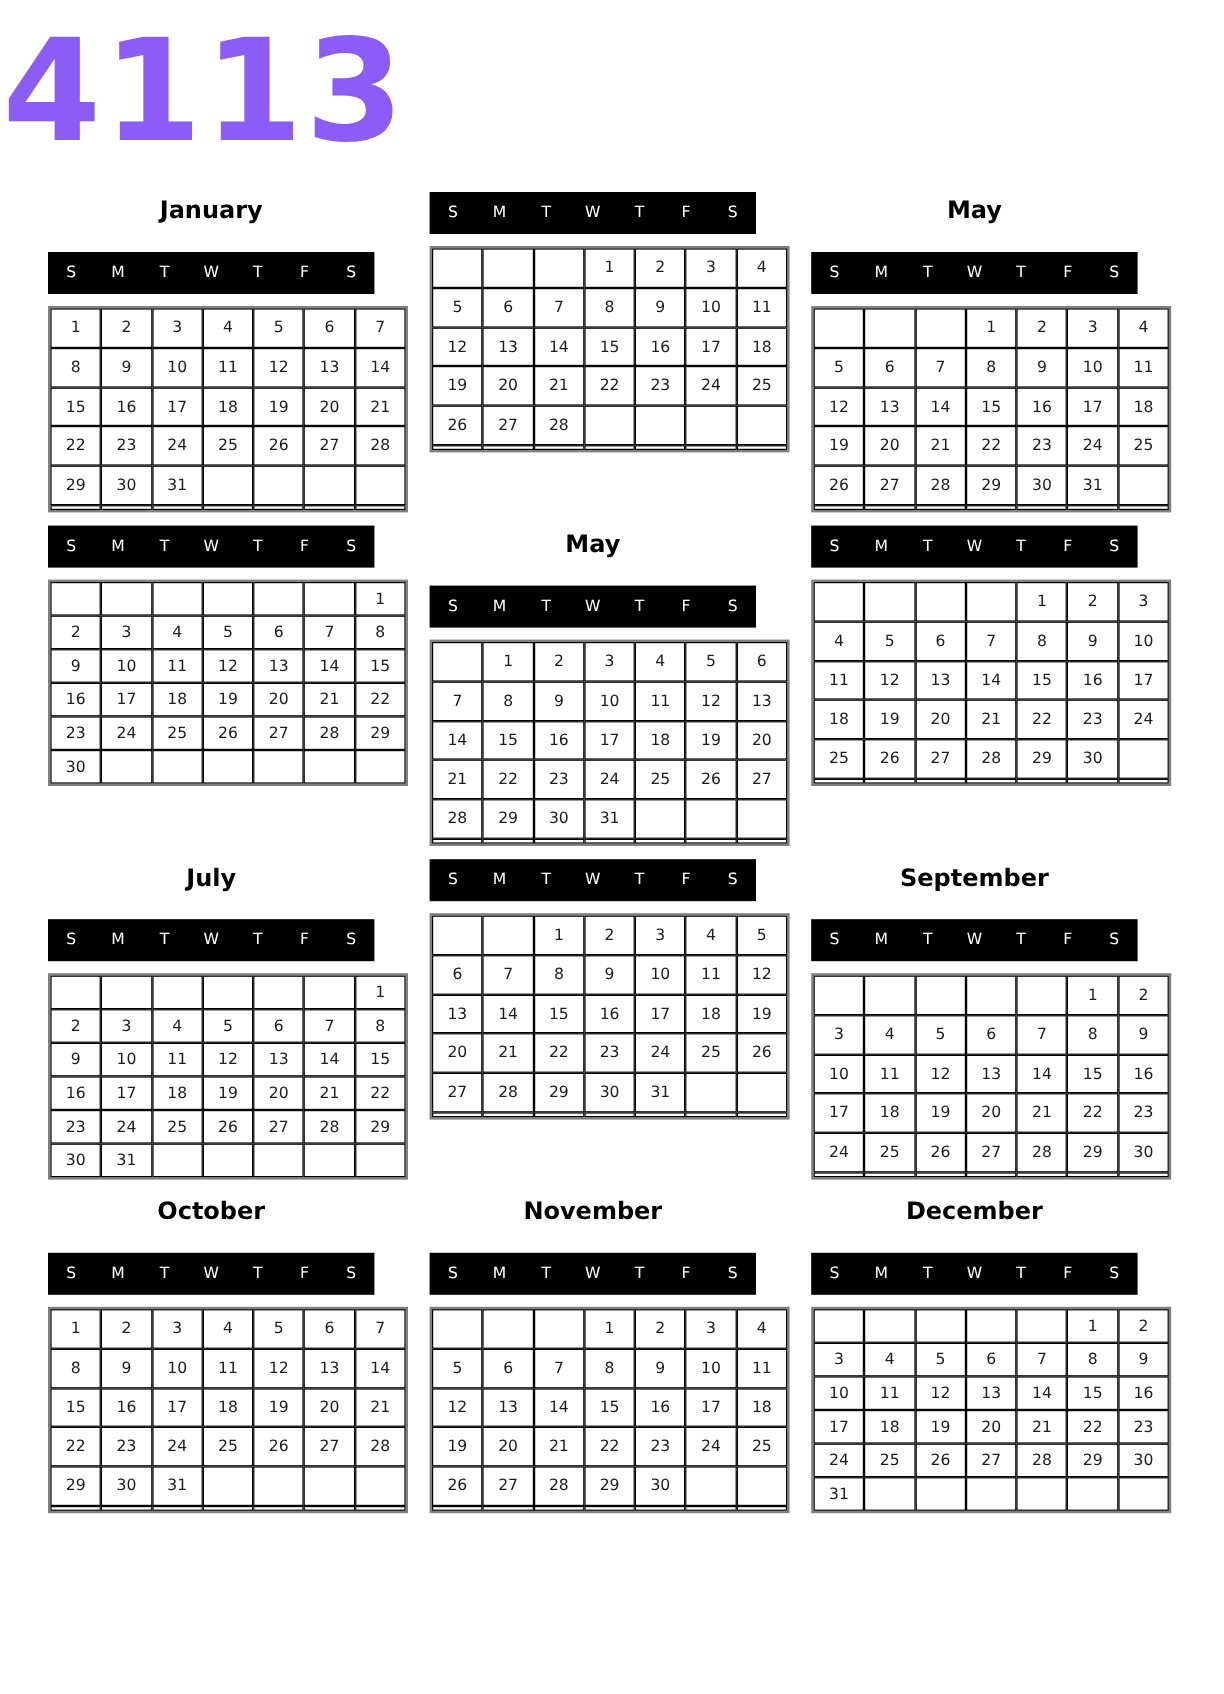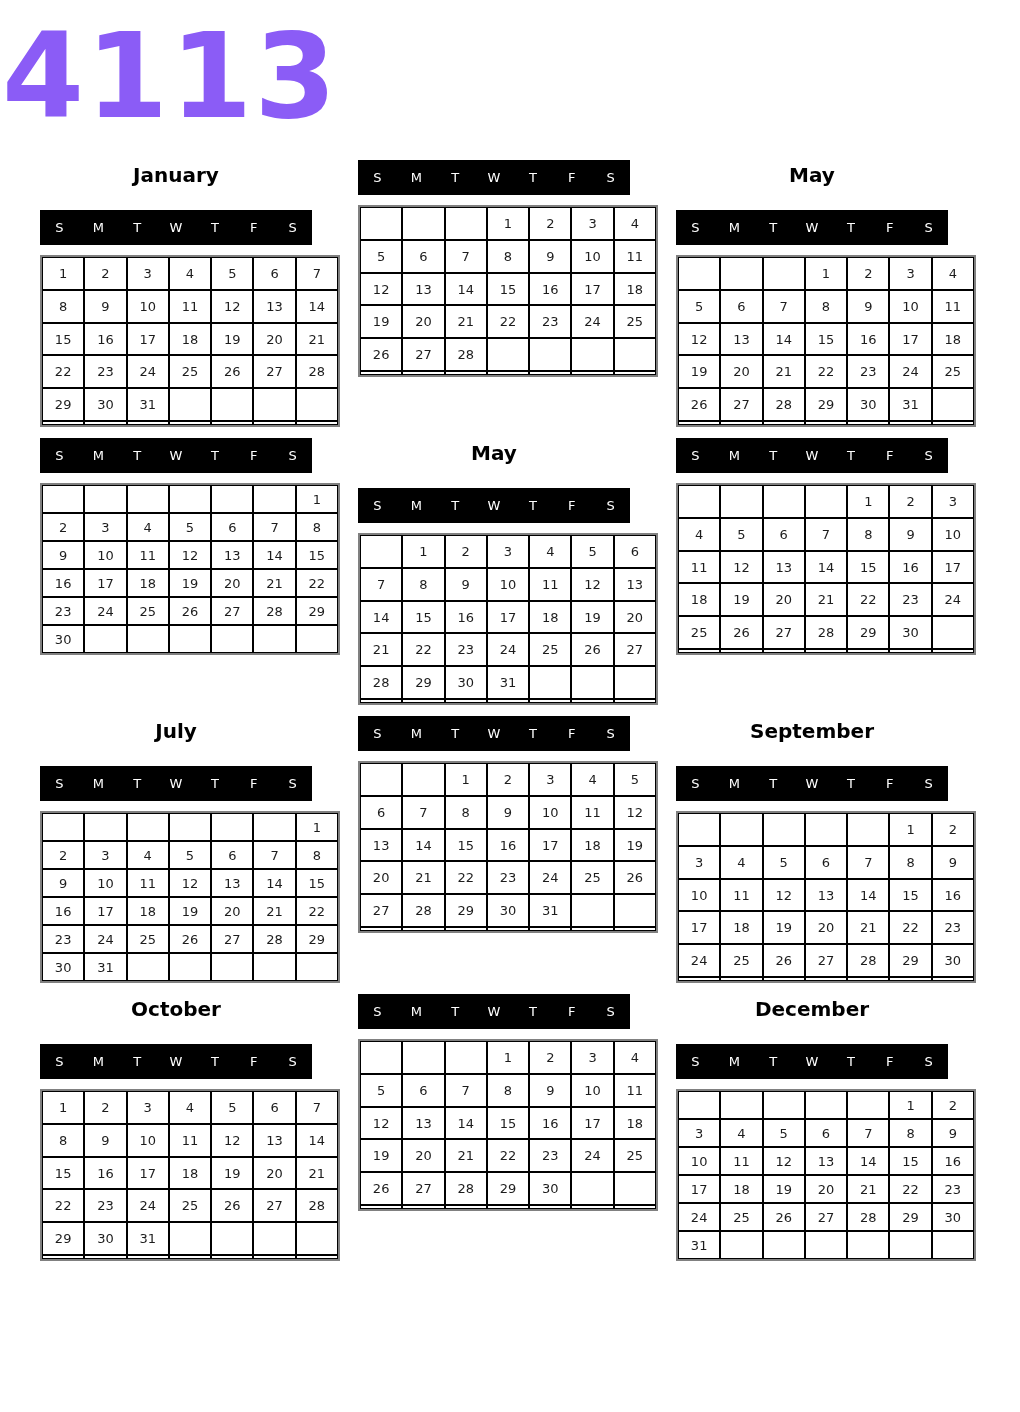--- a/index.html
+++ b/index.html
@@ -780,20 +780,21 @@
             <td></td>
             <td></td>
             <td></td>
             <td></td>
           </tr>
         </tbody>
     </table>
   </div>
 
   <div class="month-block">
+    <div class="month-name">November</div>
     <div class="dow-bar">
         <span class="dow">S</span>
         <span class="dow">M</span>
         <span class="dow">T</span>
         <span class="dow">W</span>
         <span class="dow">T</span>
         <span class="dow">F</span>
         <span class="dow">S</span>
       </div>
     <table class="month-grid">

